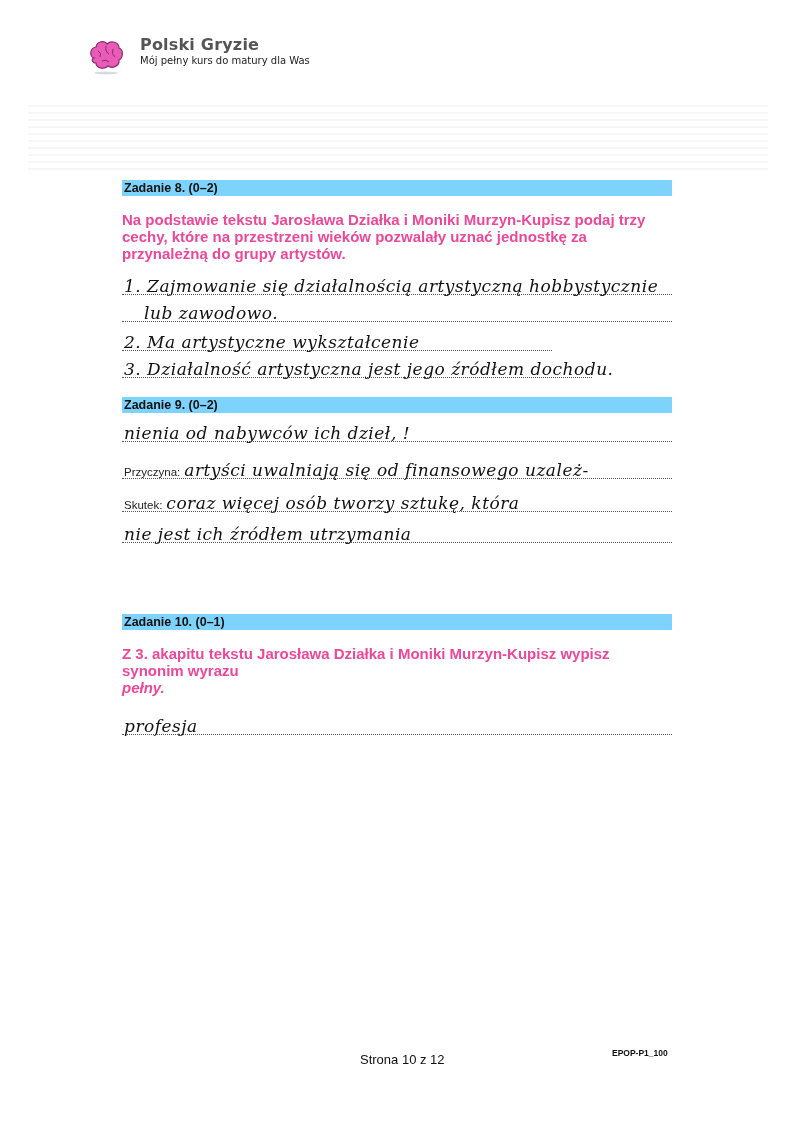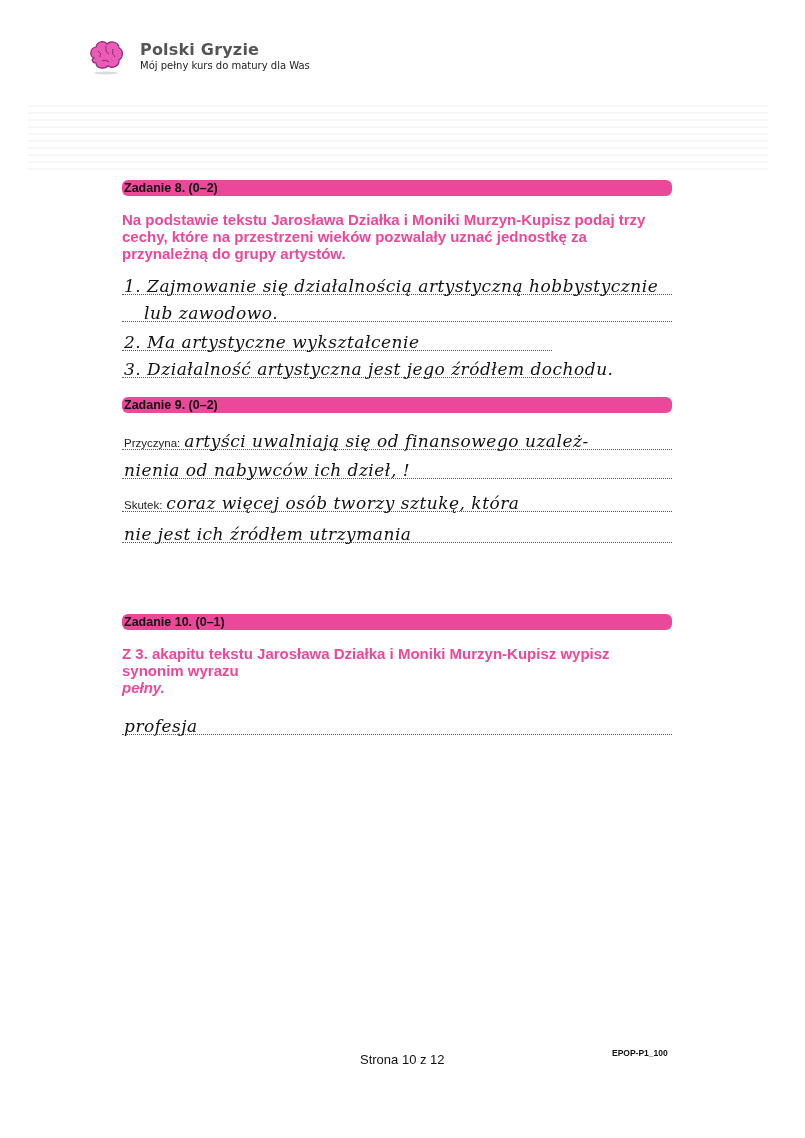--- a/index.html
+++ b/index.html
@@ -1,28 +1,28 @@
 <!DOCTYPE html>
 <html><head>
 <meta charset="utf-8">
 <style>
   html, body { margin:0; padding:0; }
   body {
     width:805px; height:1138px; background:#ffffff; position:relative; overflow:hidden;
     font-family:"Liberation Sans", sans-serif; color:#111;
   }
-  .brand { position:absolute; left:86px; top:36px; display:flex; align-items:center; }
+  .brand { position:absolute; left:86px; top:36px; display:flex; }
   .brand .logo { width:40px; height:40px; margin-right:14px; position:relative; }
   .brand .title { font-family:"DejaVu Sans", sans-serif; font-weight:bold; font-size:16px; color:#555; letter-spacing:0.2px; line-height:18px; }
   .brand .subtitle { font-family:"DejaVu Sans", sans-serif; font-size:10px; color:#222; margin-top:1px; }
   .scan-noise { position:absolute; left:28px; top:100px; width:740px; height:70px;
     background: repeating-linear-gradient(0deg, rgba(230,230,230,0.35) 0 2px, rgba(255,255,255,0) 2px 7px);
   }
   .task { position:absolute; left:122px; width:550px; }
-  .task-head { background:#ec4899; height:16px; font-weight:bold; font-size:12.5px; line-height:16px; padding-left:2px; color:#111;border-radius:6px; }
+  .task-head { background:#7dd3fc; height:16px; font-weight:bold; font-size:12.5px; line-height:16px; padding-left:2px; color:#111; }
   .task-q { font-weight:bold; font-size:15px; line-height:17px; margin-top:15px; color:#ec4899; }
   .task-q i { font-style:italic; }
   .answer-line { position:relative; height:30px; border-bottom:1.5px dotted #555; margin-right:0; }
   .hand { position:absolute; bottom:-2px; left:2px; font-family:"DejaVu Serif", serif; font-style:italic; font-size:17px; color:#111; white-space:nowrap; letter-spacing:0.5px; }
   .label { font-size:11.5px; color:#222; font-style:normal; font-family:"Liberation Sans", sans-serif; margin-right:4px; letter-spacing:0; }
   .footer-page { position:absolute; left:360px; top:1052px; font-size:13px; color:#111; }
   .footer-code { position:absolute; left:612px; top:1048px; font-size:8.5px; font-weight:bold; color:#111; }
 </style>
 </head>
 <body>
@@ -55,27 +55,27 @@
   <div class="answer-line" style="height:28px; margin-right:120px;">
     <span class="hand">2. Ma artystyczne wykształcenie</span>
   </div>
   <div class="answer-line" style="height:26px; margin-right:80px;">
     <span class="hand">3. Działalność artystyczna jest jego źródłem dochodu.</span>
   </div>
 </div>
 
 <div class="task" style="top:397px;">
   <div class="task-head">Zadanie 9. (0–2)</div>
+  <div class="answer-line" style="height:28px;">
+    <span class="hand">nienia od nabywców ich dzieł, !</span>
+  </div>
   <div class="answer-line" style="height:36px;">
     <span class="hand">
       <span class="label">Przyczyna:</span><span>artyści uwalniają się od finansowego uzależ-</span>
     </span>
-  </div>
-  <div class="answer-line" style="height:28px;">
-    <span class="hand">nienia od nabywców ich dzieł, !</span>
   </div>
   <div class="answer-line" style="height:32px;">
     <span class="hand">
       <span class="label">Skutek:</span><span>coraz więcej osób tworzy sztukę, która</span>
     </span>
   </div>
   <div class="answer-line" style="height:30px;">
     <span class="hand">nie jest ich źródłem utrzymania</span>
   </div>
 </div>

